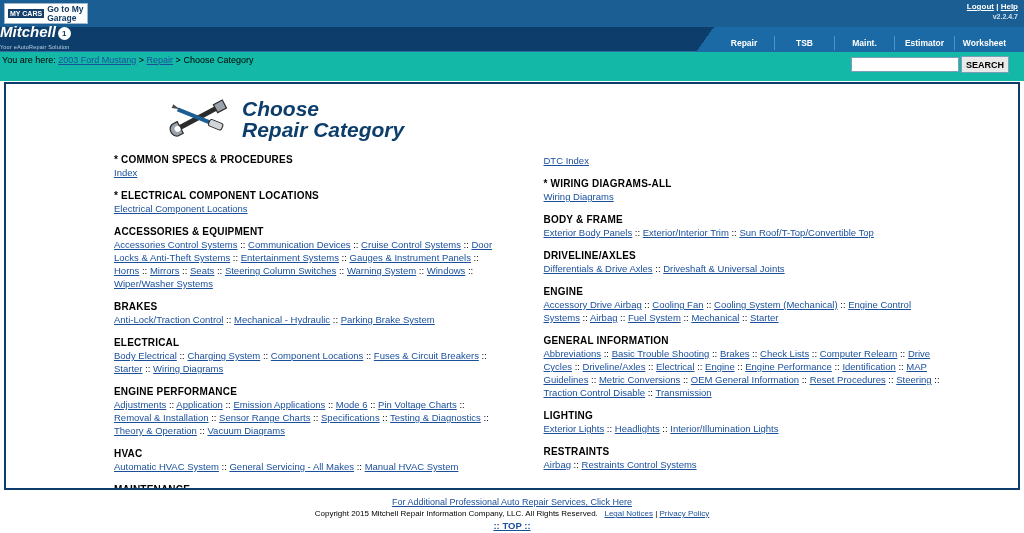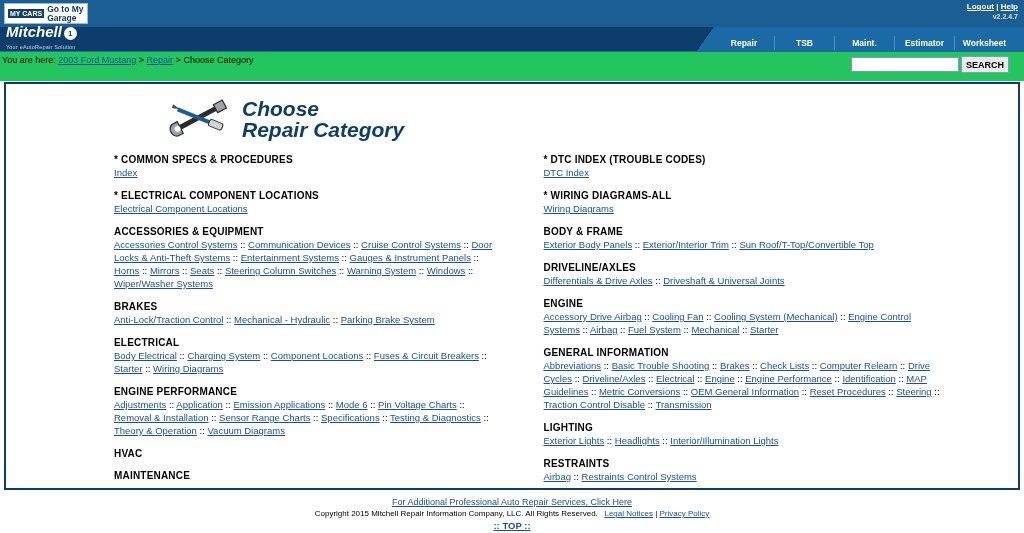--- a/index.html
+++ b/index.html
@@ -67,21 +67,20 @@
     position: relative;
     display: flex;
     align-items: center;
     border-bottom: 1px solid #2a6ca3;
   }
   .mitchell-logo {
     color: #ffffff;
     font-style: italic;
     font-weight: bold;
     font-size: 15px;
-    margin-left: 6px;
     line-height: 14px;
   }
   .mitchell-logo .sub {
     display: block;
     font-size: 5.5px;
     font-style: normal;
     font-weight: normal;
     letter-spacing: 0.2px;
     color: #b9d2e6;
   }
@@ -126,21 +125,21 @@
     display: flex;
     height: 25px;
     align-items: flex-end;
     background: #1b6aa5;
     padding-right: 10px;
   }
 
   
   .crumbrow {
     height: 30px;
-    background: #22c55e;
+    background: #14b8a6;
     position: relative;
     display: flex;
     align-items: flex-start;
     padding-top: 3px;
     border-bottom: 1px solid #ffffff;
   }
   .crumb { font-size: 9px; padding-left: 2px; }
   .crumb a { color: #1a4f9c; }
   .searchbox {
     position: absolute;
@@ -341,33 +340,35 @@
 
       <div class="group">
         <div class="group-title">ENGINE PERFORMANCE</div>
         <div class="group-links">
           <a>Adjustments</a><span class="sep"> :: </span><a>Application</a><span class="sep"> :: </span><a>Emission Applications</a><span class="sep"> :: </span><a>Mode 6</a><span class="sep"> :: </span><a>Pin Voltage Charts</a><span class="sep"> :: </span><a>Removal &amp; Installation</a><span class="sep"> :: </span><a>Sensor Range Charts</a><span class="sep"> :: </span><a>Specifications</a><span class="sep"> :: </span><a>Testing &amp; Diagnostics</a><span class="sep"> :: </span><a>Theory &amp; Operation</a><span class="sep"> :: </span><a>Vacuum Diagrams</a>
         </div>
       </div>
 
       <div class="group">
         <div class="group-title">HVAC</div>
+        <div class="group-links">
+          <a>Automatic HVAC System</a><span class="sep"> :: </span><a>General Servicing - All Makes</a><span class="sep"> :: </span><a>Manual HVAC System</a>
+        </div>
       </div>
 
       <div class="group">
         <div class="group-title">MAINTENANCE</div>
 
       </div>
 
     </div>
 
     <div class="col right">
 
       <div class="group">
-        <div class="group-title">* DTC INDEX (TROUBLE CODES)</div>
         <div class="group-links">
           <a>DTC Index</a>
         </div>
       </div>
 
       <div class="group">
         <div class="group-title">* WIRING DIAGRAMS-ALL</div>
         <div class="group-links">
           <a>Wiring Diagrams</a>
         </div>

